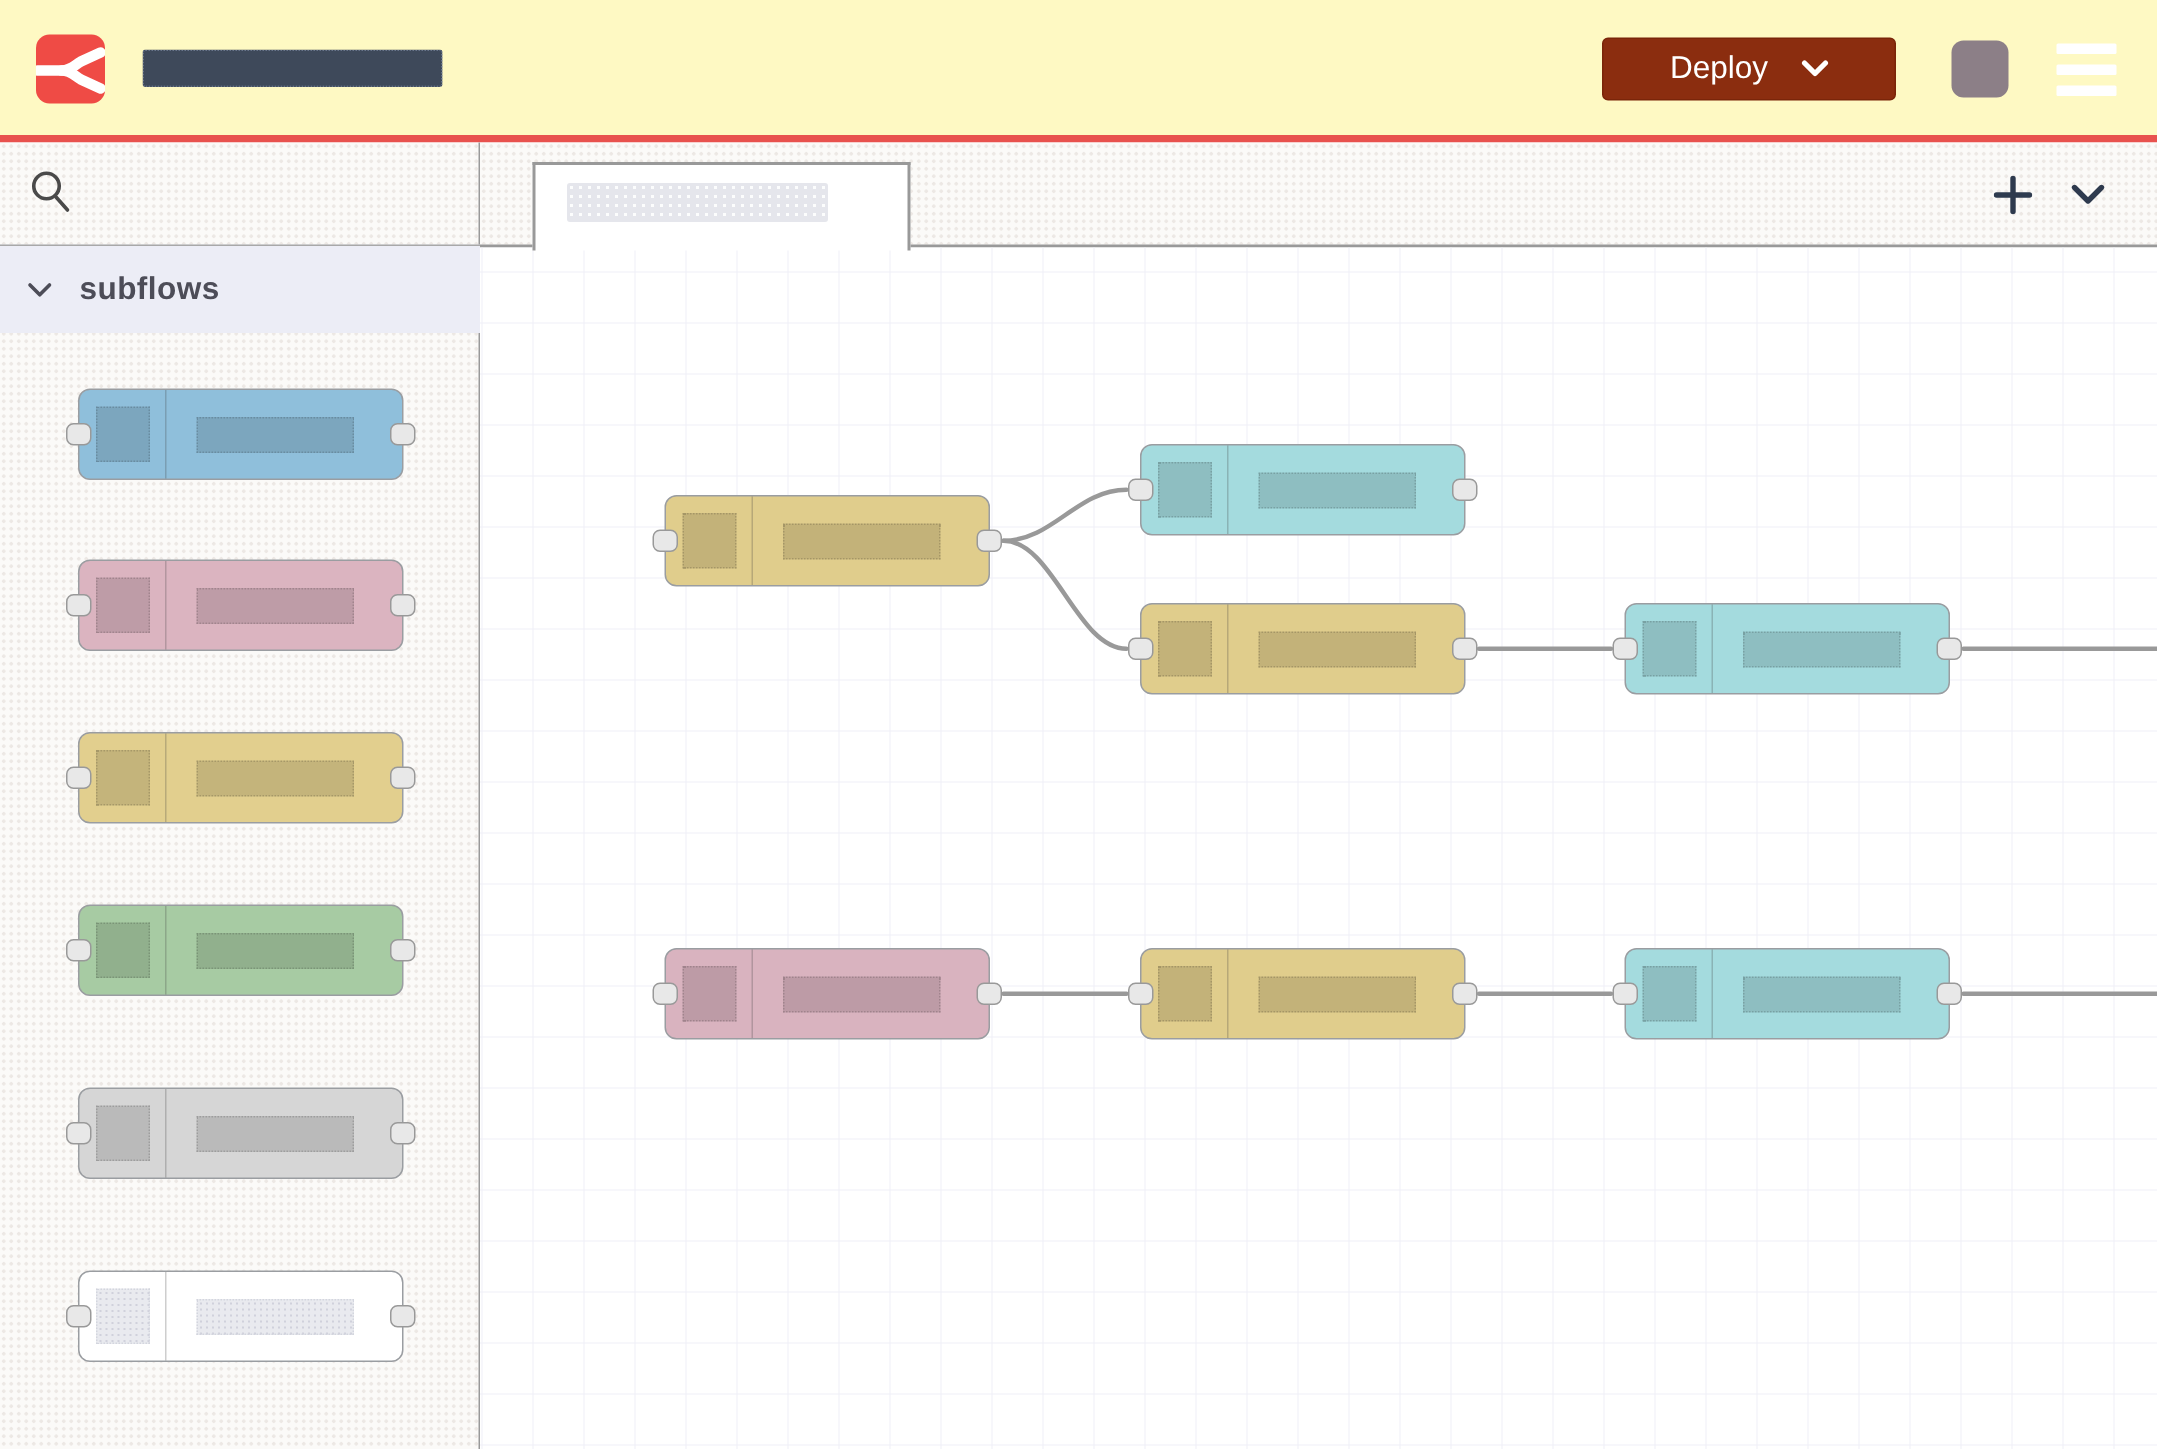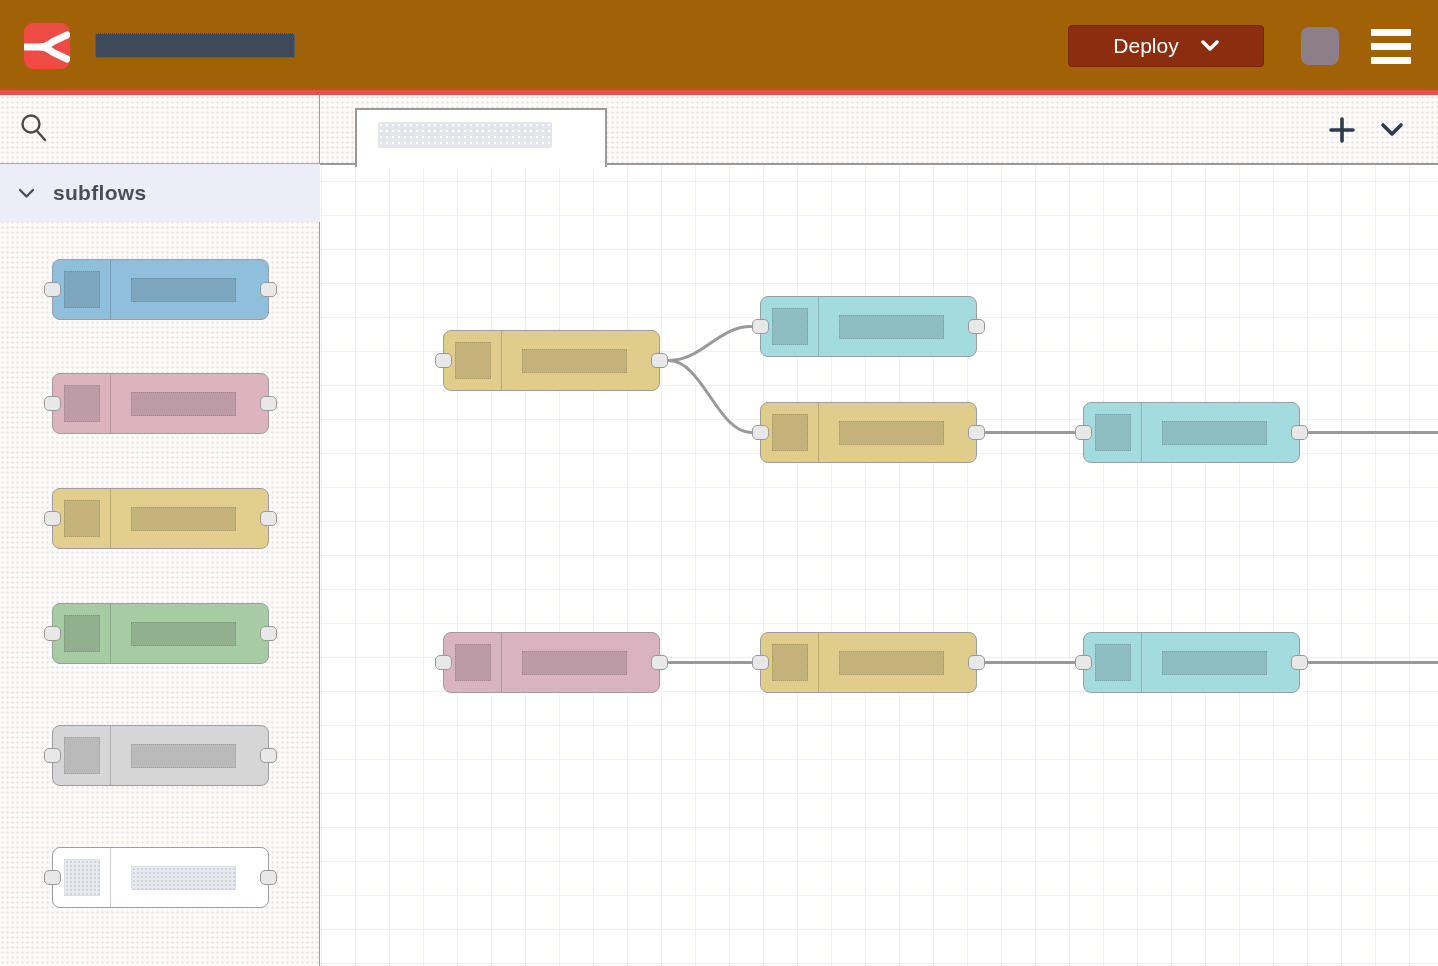--- a/index.html
+++ b/index.html
@@ -1,21 +1,21 @@
 <!DOCTYPE html>
 <html><head>
 <meta charset="utf-8">
 <style>
   * { margin:0; padding:0; box-sizing:border-box; }
   html,body { width:1438px; height:966px; overflow:hidden;
     font-family:"Liberation Sans","DejaVu Sans",sans-serif; background:#ffffff; }
 
   
   .header { position:absolute; left:0; top:0; width:1438px; height:90px;
-    background:#a16207; display:flex; align-items:center; }
+    background:#fef9c3; display:flex; align-items:center; }
   .accent-line { position:absolute; left:0; top:90px; width:1438px; height:5px; background:#E8524E; }
   .logo { position:absolute; left:24px; top:23px; width:46px; height:46px;
     border-radius:9px; background:#EF4B45; display:flex; align-items:center; justify-content:center; }
   .header-title-ph { position:absolute; left:95px; top:33px; width:200px; height:25px;
     background:#3E495A; border:1px dotted #67748A; border-radius:2px; }
   .deploy-btn { position:absolute; left:1068px; top:25px; width:196px; height:42px;
     background:#8B2D0F; border:1px solid #7A2509; border-radius:4px; color:#ffffff;
     display:flex; align-items:center; justify-content:center; gap:22px;
     font-size:21px; cursor:pointer; }
   .avatar { position:absolute; left:1301px; top:27px; width:38px; height:38px;

